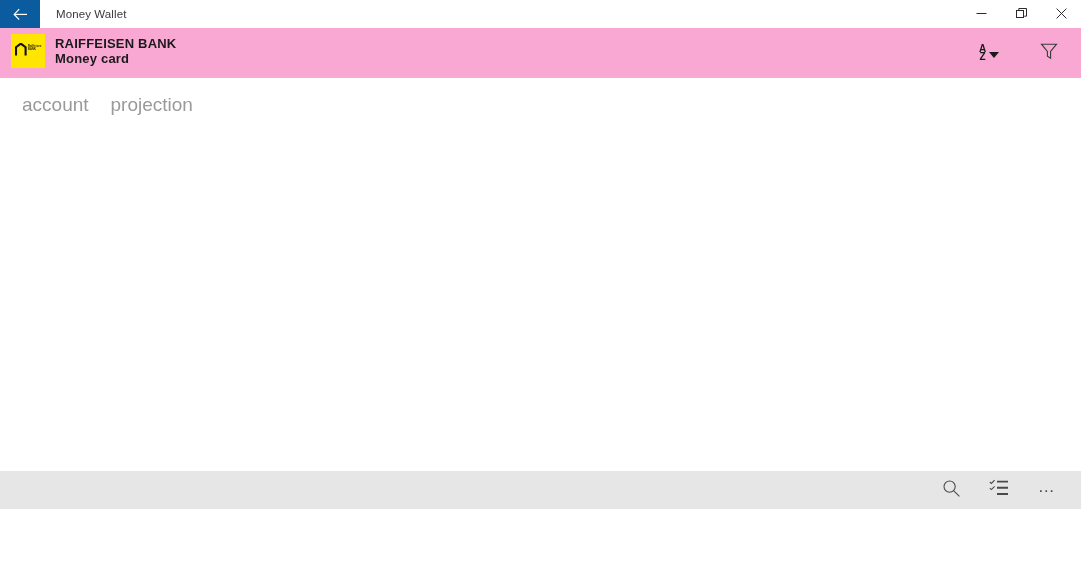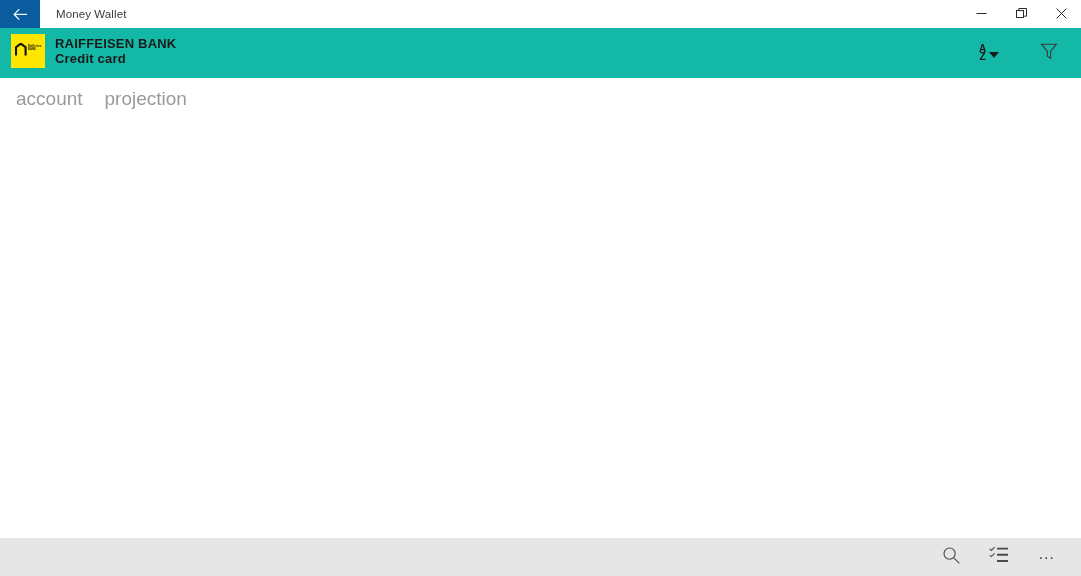--- a/index.html
+++ b/index.html
@@ -2,42 +2,42 @@
 <html><head>
 <meta charset="utf-8">
 <style>
   html,body{margin:0;padding:0;}
   body{
     width:1081px;height:576px;overflow:hidden;
     background:#ffffff;
     font-family:"Liberation Sans","DejaVu Sans",sans-serif;
     -webkit-font-smoothing:antialiased;
   }
-  .app{position:relative;width:1081px;height:576px;background:#fff;text-decoration:underline;}
+  .app{position:relative;width:1081px;height:509px;background:#fff;text-decoration:underline;}
 
   
   .titlebar{
     position:absolute;left:0;top:0;width:1081px;height:28px;
     background:#ffffff;display:flex;align-items:stretch;
   }
   .backbtn{
     width:40px;height:28px;background:#0b5c9e;
     display:flex;align-items:center;justify-content:center;cursor:pointer;
   }
   .backbtn svg{display:block;}
   .apptitle{
     flex:1;display:flex;align-items:center;padding-left:16px;
     font-size:11.5px;color:#3a3a3a;letter-spacing:.1px;
   }
   .wincontrols{display:flex;align-items:stretch;}
   .wc{width:40px;height:28px;display:flex;align-items:center;justify-content:center;cursor:pointer;}
 
   
   .header{
-    position:absolute;left:0;top:28px;width:1081px;height:50px;background:#14b8a6;
+    position:absolute;left:0;top:28px;width:1081px;height:50px;background:#f9a8d4;
   }
   .logo-wrap{position:absolute;left:11px;top:6px;display:flex;align-items:center;}
   .logo{
     width:34px;height:34px;background:#ffe600;position:relative;flex:0 0 auto;
     overflow:hidden;
   }
   .logo .gable{position:absolute;left:4px;top:8px;}
   .logo .ltext{
     position:absolute;left:17px;top:11px;width:15px;
     font-size:2.6px;line-height:3.1px;color:#111;font-weight:700;
@@ -58,21 +58,21 @@
     display:flex;flex-direction:column;align-items:center;font-family:"Liberation Sans",sans-serif;
   }
   .sorticon .caret{
     width:0;height:0;border-left:5px solid transparent;border-right:5px solid transparent;
     border-top:6px solid #1a1a1a;margin-left:3px;margin-top:3px;
   }
 
   
   .tabs{
     position:absolute;left:0;top:80px;width:1081px;height:38px;
-    display:flex;align-items:center;padding-left:16px;box-sizing:border-box;
+    display:flex;align-items:flex-end;padding-left:22px;box-sizing:border-box;
   }
   .tab{
     font-size:19px;color:#9a9a9a;margin-right:22px;cursor:pointer;
     line-height:26px;font-weight:400;
   }
   .tab.active{color:#1a1a1a;}
 
   
   .list{
     position:absolute;left:0;top:118px;width:1081px;height:420px;overflow:hidden;
@@ -137,21 +137,21 @@
             <path d="M1 4.2 L10.6 12.5 M10.6 4.2 L1 12.5" stroke="#111" stroke-width="0"></path>
           </svg>
         </span>
         <span class="ltext">
           <span>Raiffeisen</span><br>
           <span>BANK</span>
         </span>
       </div>
       <div class="bankname">
         <div class="l1">RAIFFEISEN BANK</div>
-        <div class="l2">Credit card</div>
+        <div class="l2">Money card</div>
       </div>
     </div>
     <div class="hdr-actions">
       <div class="hdr-btn">
         <span class="sorticon">
           <span class="az">
             <span>A</span>
             <span>Z</span>
           </span>
           <span class="caret"></span>

